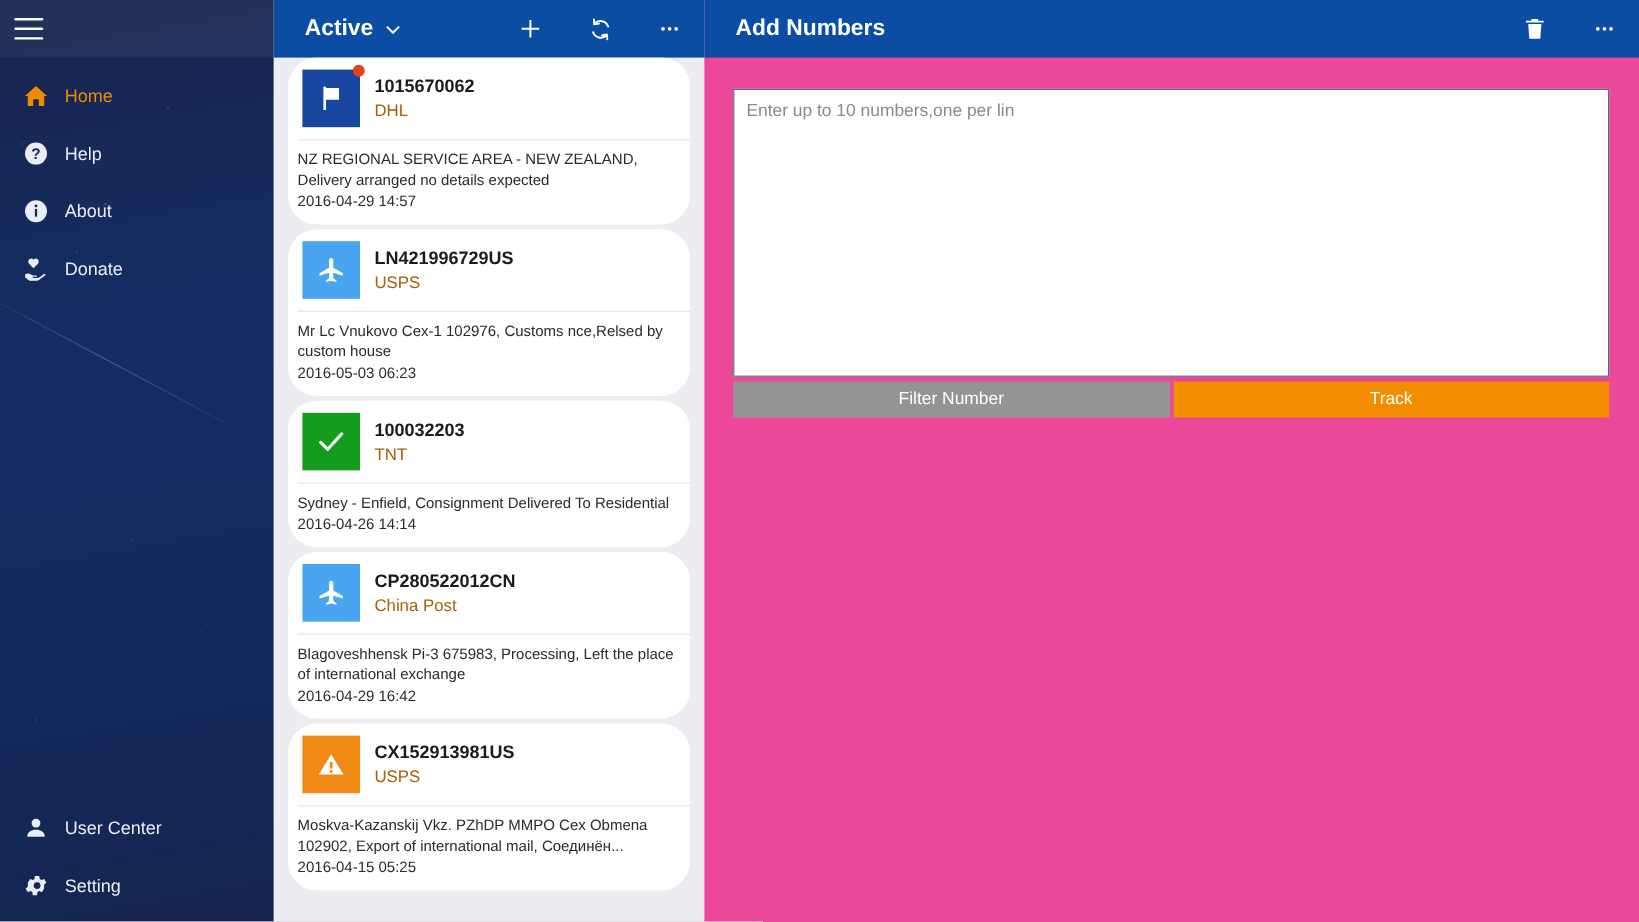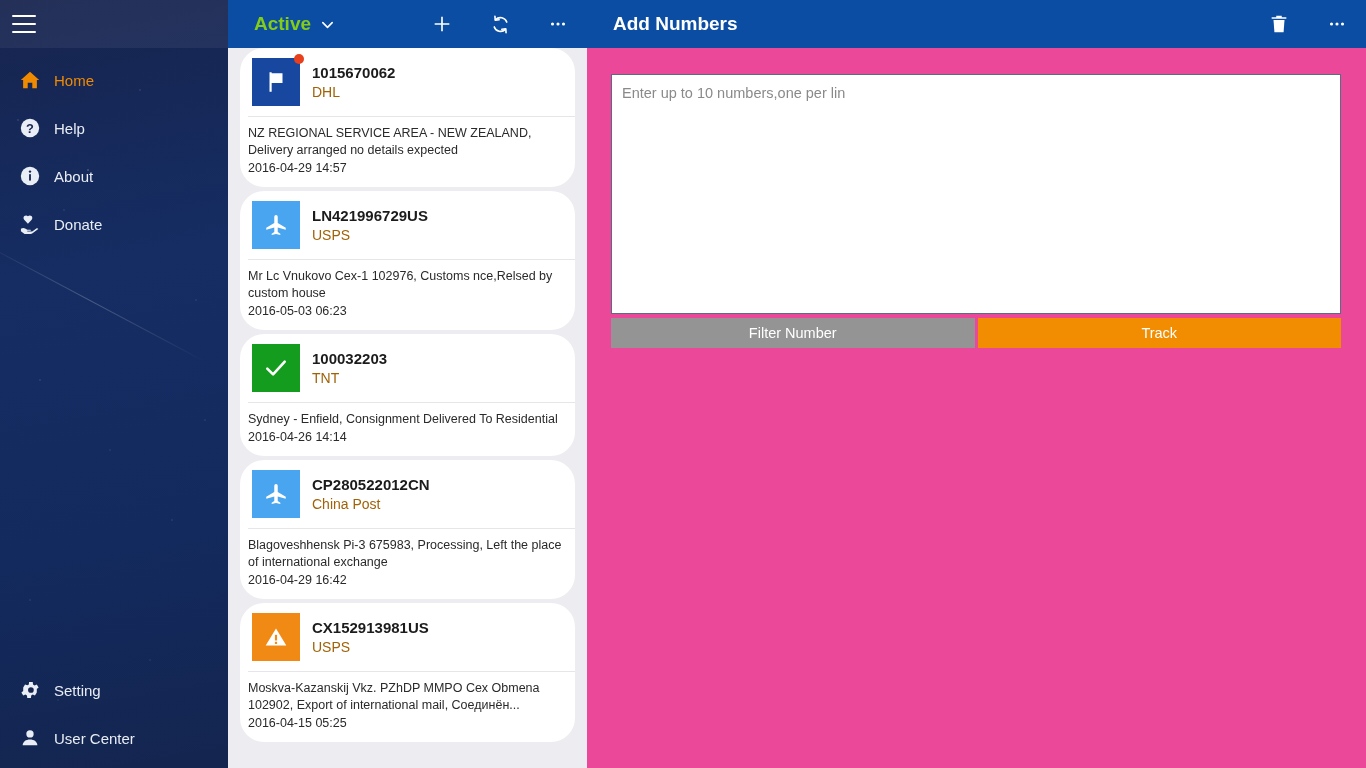--- a/index.html
+++ b/index.html
@@ -127,21 +127,21 @@
     flex-direction: column;
     background: #ECECF1;
     min-height: 0;
   }
   #list-header {
     height: 48px;
     flex: 0 0 48px;
     background: #0A4DA2;
     display: flex;
     align-items: center;
-    color: #84cc16;
+    color: #ffffff;
   }
   #list-header .filter-sel {
     display: flex;
     align-items: center;
     gap: 9px;
     padding: 0 14px 0 26px;
     height: 48px;
     font-size: 19px;
     font-weight: 600;
   }
@@ -327,35 +327,35 @@
             </svg>
           </span>
           <span class="nav-label">Donate</span>
         </div>
       </div>
 
       <div class="nav-bottom">
         <div class="nav-item">
           <span class="nav-ico">
             <svg width="22" height="22" viewBox="0 0 24 24" fill="#E9EDF5">
+              <circle cx="12" cy="7.5" r="4"></circle>
+              <path d="M4 20c0-4.2 3.6-6.5 8-6.5s8 2.3 8 6.5z"></path>
+            </svg>
+          </span>
+          <span class="nav-label">User Center</span>
+        </div>
+
+        <div class="nav-item">
+          <span class="nav-ico">
+            <svg width="22" height="22" viewBox="0 0 24 24" fill="#E9EDF5">
               <path d="M19.4 13a7.6 7.6 0 0 0 0-2l2-1.6-2-3.4-2.4 1a7.5 7.5 0 0 0-1.7-1L15 3.2h-4l-.3 2.7a7.5 7.5 0 0 0-1.7 1l-2.4-1-2 3.4L4.6 11a7.6 7.6 0 0 0 0 2l-2 1.6 2 3.4 2.4-1a7.5 7.5 0 0 0 1.7 1l.3 2.7h4l.3-2.7a7.5 7.5 0 0 0 1.7-1l2.4 1 2-3.4z"></path>
               <circle cx="13" cy="12" r="3.1" fill="#17244E"></circle>
             </svg>
           </span>
           <span class="nav-label">Setting</span>
-        </div>
-
-        <div class="nav-item">
-          <span class="nav-ico">
-            <svg width="22" height="22" viewBox="0 0 24 24" fill="#E9EDF5">
-              <circle cx="12" cy="7.5" r="4"></circle>
-              <path d="M4 20c0-4.2 3.6-6.5 8-6.5s8 2.3 8 6.5z"></path>
-            </svg>
-          </span>
-          <span class="nav-label">User Center</span>
         </div>
       </div>
     </div>
 
     <div id="listcol">
 
       <div id="list-header">
         <div class="filter-sel">
           <span>Active</span>
           <svg width="15" height="15" viewBox="0 0 16 16">

